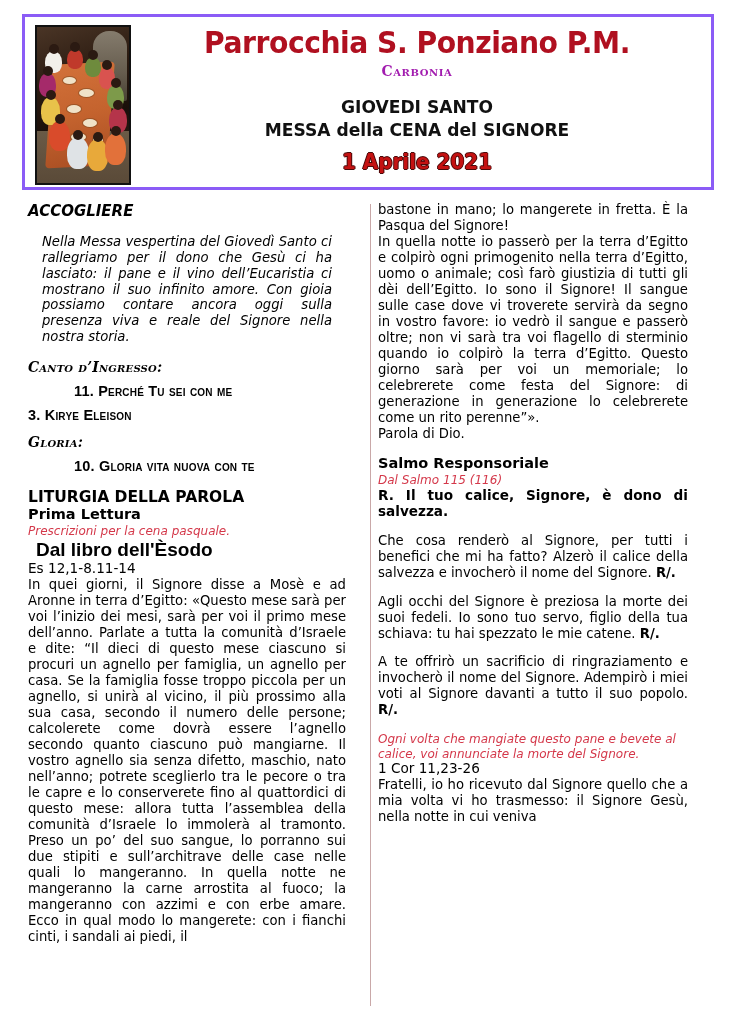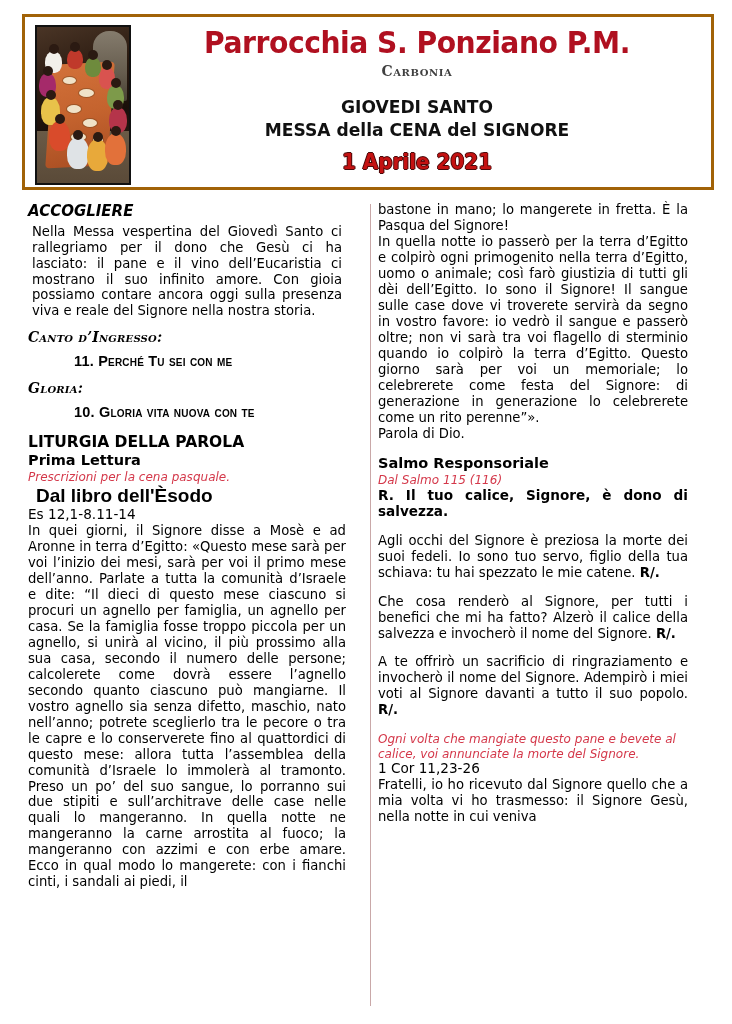--- a/index.html
+++ b/index.html
@@ -11,21 +11,21 @@
     width: 732px;
     height: 1024px;
     font-family: "DejaVu Sans", sans-serif;
     color: #000000;
     overflow: hidden;
   }
 
   
   .masthead {
     margin: 14px 18px 0 22px;
-    border: 3px solid #a16207;
+    border: 3px solid #8b5cf6;
     background: #ffffff;
     height: 176px;
     box-sizing: border-box;
     display: flex;
     align-items: flex-start;
     padding: 6px 8px 6px 10px;
   }
   .masthead-art {
     width: 96px;
     height: 160px;
@@ -98,21 +98,21 @@
     transform: scaleX(0.94);
     white-space: nowrap;
     margin-top: 2px;
   }
   .parish-city {
     font-family: "DejaVu Serif", serif;
     font-weight: bold;
     font-size: 14px;
     font-variant: small-caps;
     letter-spacing: .6px;
-    color: #404040;
+    color: #a21caf;
     margin-top: 4px;
   }
   .celebration {
     font-family: "DejaVu Sans", sans-serif;
     font-weight: bold;
     font-size: 18px;
     line-height: 1.28;
     color: #111111;
     margin-top: 16px;
     transform: scaleX(0.95);
@@ -167,24 +167,25 @@
   .intro-head {
     font-family: "DejaVu Sans", sans-serif;
     font-weight: bold;
     font-style: italic;
     font-size: 15px;
     line-height: 1.2;
     margin: 0;
   }
   .intro-text {
     font-family: "DejaVu Sans", sans-serif;
+    font-style: italic;
     font-size: 13.2px;
     line-height: 1.2;
     text-align: justify;
-    margin: 4px;
+    margin: 14px;
   }
   .sc-label {
     font-family: "DejaVu Serif", serif;
     font-weight: bold;
     font-style: italic;
     font-variant: small-caps;
     font-size: 14px;
     line-height: 1.2;
     margin: 10px 0 0 0;
     letter-spacing: .2px;
@@ -325,20 +326,21 @@
 
   <div class="col-rule"></div>
 
   <div class="col col-left">
 
     <div class="intro-head">ACCOGLIERE</div>
     <div class="intro-text">Nella Messa vespertina del Giovedì Santo  ci rallegriamo per il dono che Gesù ci ha lasciato: il pane e il vino dell’Eucaristia ci mostrano il suo infinito amore. Con gioia possiamo contare ancora oggi sulla presenza viva e reale del Signore nella nostra storia.</div>
 
     <div class="sc-label">Canto d’Ingresso:</div>
     <div class="sc-item indent">11. Perché Tu sei con me</div>
+    <div class="sc-item">3. Kirye Eleison</div>
     <div class="sc-label">Gloria:</div>
     <div class="sc-item indent">10. Gloria vita nuova con te</div>
 
     <div class="section-title">LITURGIA DELLA PAROLA</div>
     <div class="reading-label">Prima Lettura</div>
     <div class="rubric">Prescrizioni per la cena pasquale.</div>
     <div class="book-title">Dal libro dell'Èsodo</div>
     <div class="citation">Es 12,1-8.11-14</div>
     <p class="body-text">In quei giorni, il Signore disse a Mosè e ad Aronne in terra d’Egitto: «Questo mese sarà per voi l’inizio dei mesi, sarà per voi il primo mese dell’anno. Parlate a tutta la comunità d’Israele e dite: “Il dieci di questo mese ciascuno si procuri un agnello per famiglia, un agnello per casa. Se la famiglia fosse troppo piccola per un agnello, si unirà al vicino, il più prossimo alla sua casa, secondo il numero delle persone; calcolerete come dovrà essere l’agnello secondo quanto ciascuno può mangiarne. Il vostro agnello sia senza difetto, maschio, nato nell’anno; potrete sceglierlo tra le pecore o tra le capre e lo conserverete fino al quattordici di questo mese: allora tutta l’assemblea della comunità d’Israele lo immolerà al tramonto. Preso un po’ del suo sangue, lo porranno sui due stipiti e sull’architrave delle case nelle quali lo mangeranno. In quella notte ne mangeranno la carne arrostita al fuoco; la mangeranno con azzimi e con erbe amare. Ecco in qual modo lo mangerete: con i fianchi cinti, i sandali ai piedi, il</p>
 
@@ -350,25 +352,25 @@
     <p class="body-text">In quella notte io passerò per la terra d’Egitto e colpirò ogni primogenito nella terra d’Egitto, uomo o animale; così farò giustizia di tutti gli dèi dell’Egitto. Io sono il Signore! Il sangue sulle case dove vi troverete servirà da segno in vostro favore: io vedrò il sangue e passerò oltre; non vi sarà tra voi flagello di sterminio quando io colpirò la terra d’Egitto. Questo giorno sarà per voi un memoriale; lo celebrerete come festa del Signore: di generazione in generazione lo celebrerete come un rito perenne”».</p>
     <div class="body-text">Parola di Dio.</div>
 
     <div class="gap-md"></div>
 
     <div class="reading-label">Salmo Responsoriale</div>
     <div class="rubric">Dal Salmo 115 (116)</div>
     <div class="resp-bold">R. Il tuo calice, Signore, è dono di salvezza.</div>
 
     <p class="psalm-verse">
-      <span>Agli occhi del Signore è preziosa la morte dei suoi fedeli. Io sono tuo servo, figlio della tua schiava: tu hai spezzato le mie catene.</span>
+      <span>Che cosa renderò al Signore, per tutti i benefici che mi ha fatto? Alzerò il calice della salvezza e invocherò il nome del Signore.</span>
       <b>R/.</b>
     </p>
     <p class="psalm-verse">
-      <span>Che cosa renderò al Signore, per tutti i benefici che mi ha fatto? Alzerò il calice della salvezza e invocherò il nome del Signore.</span>
+      <span>Agli occhi del Signore è preziosa la morte dei suoi fedeli. Io sono tuo servo, figlio della tua schiava: tu hai spezzato le mie catene.</span>
       <b>R/.</b>
     </p>
     <p class="psalm-verse">
       <span>A te offrirò un sacrificio di ringraziamento e invocherò il nome del Signore. Adempirò i miei voti al Signore davanti a tutto il suo popolo.</span>
       <b>R/.</b>
     </p>
 
     <div class="gap-md"></div>
 
     <div class="rubric">Ogni volta che mangiate questo pane e bevete al calice, voi annunciate la morte del Signore.</div>

